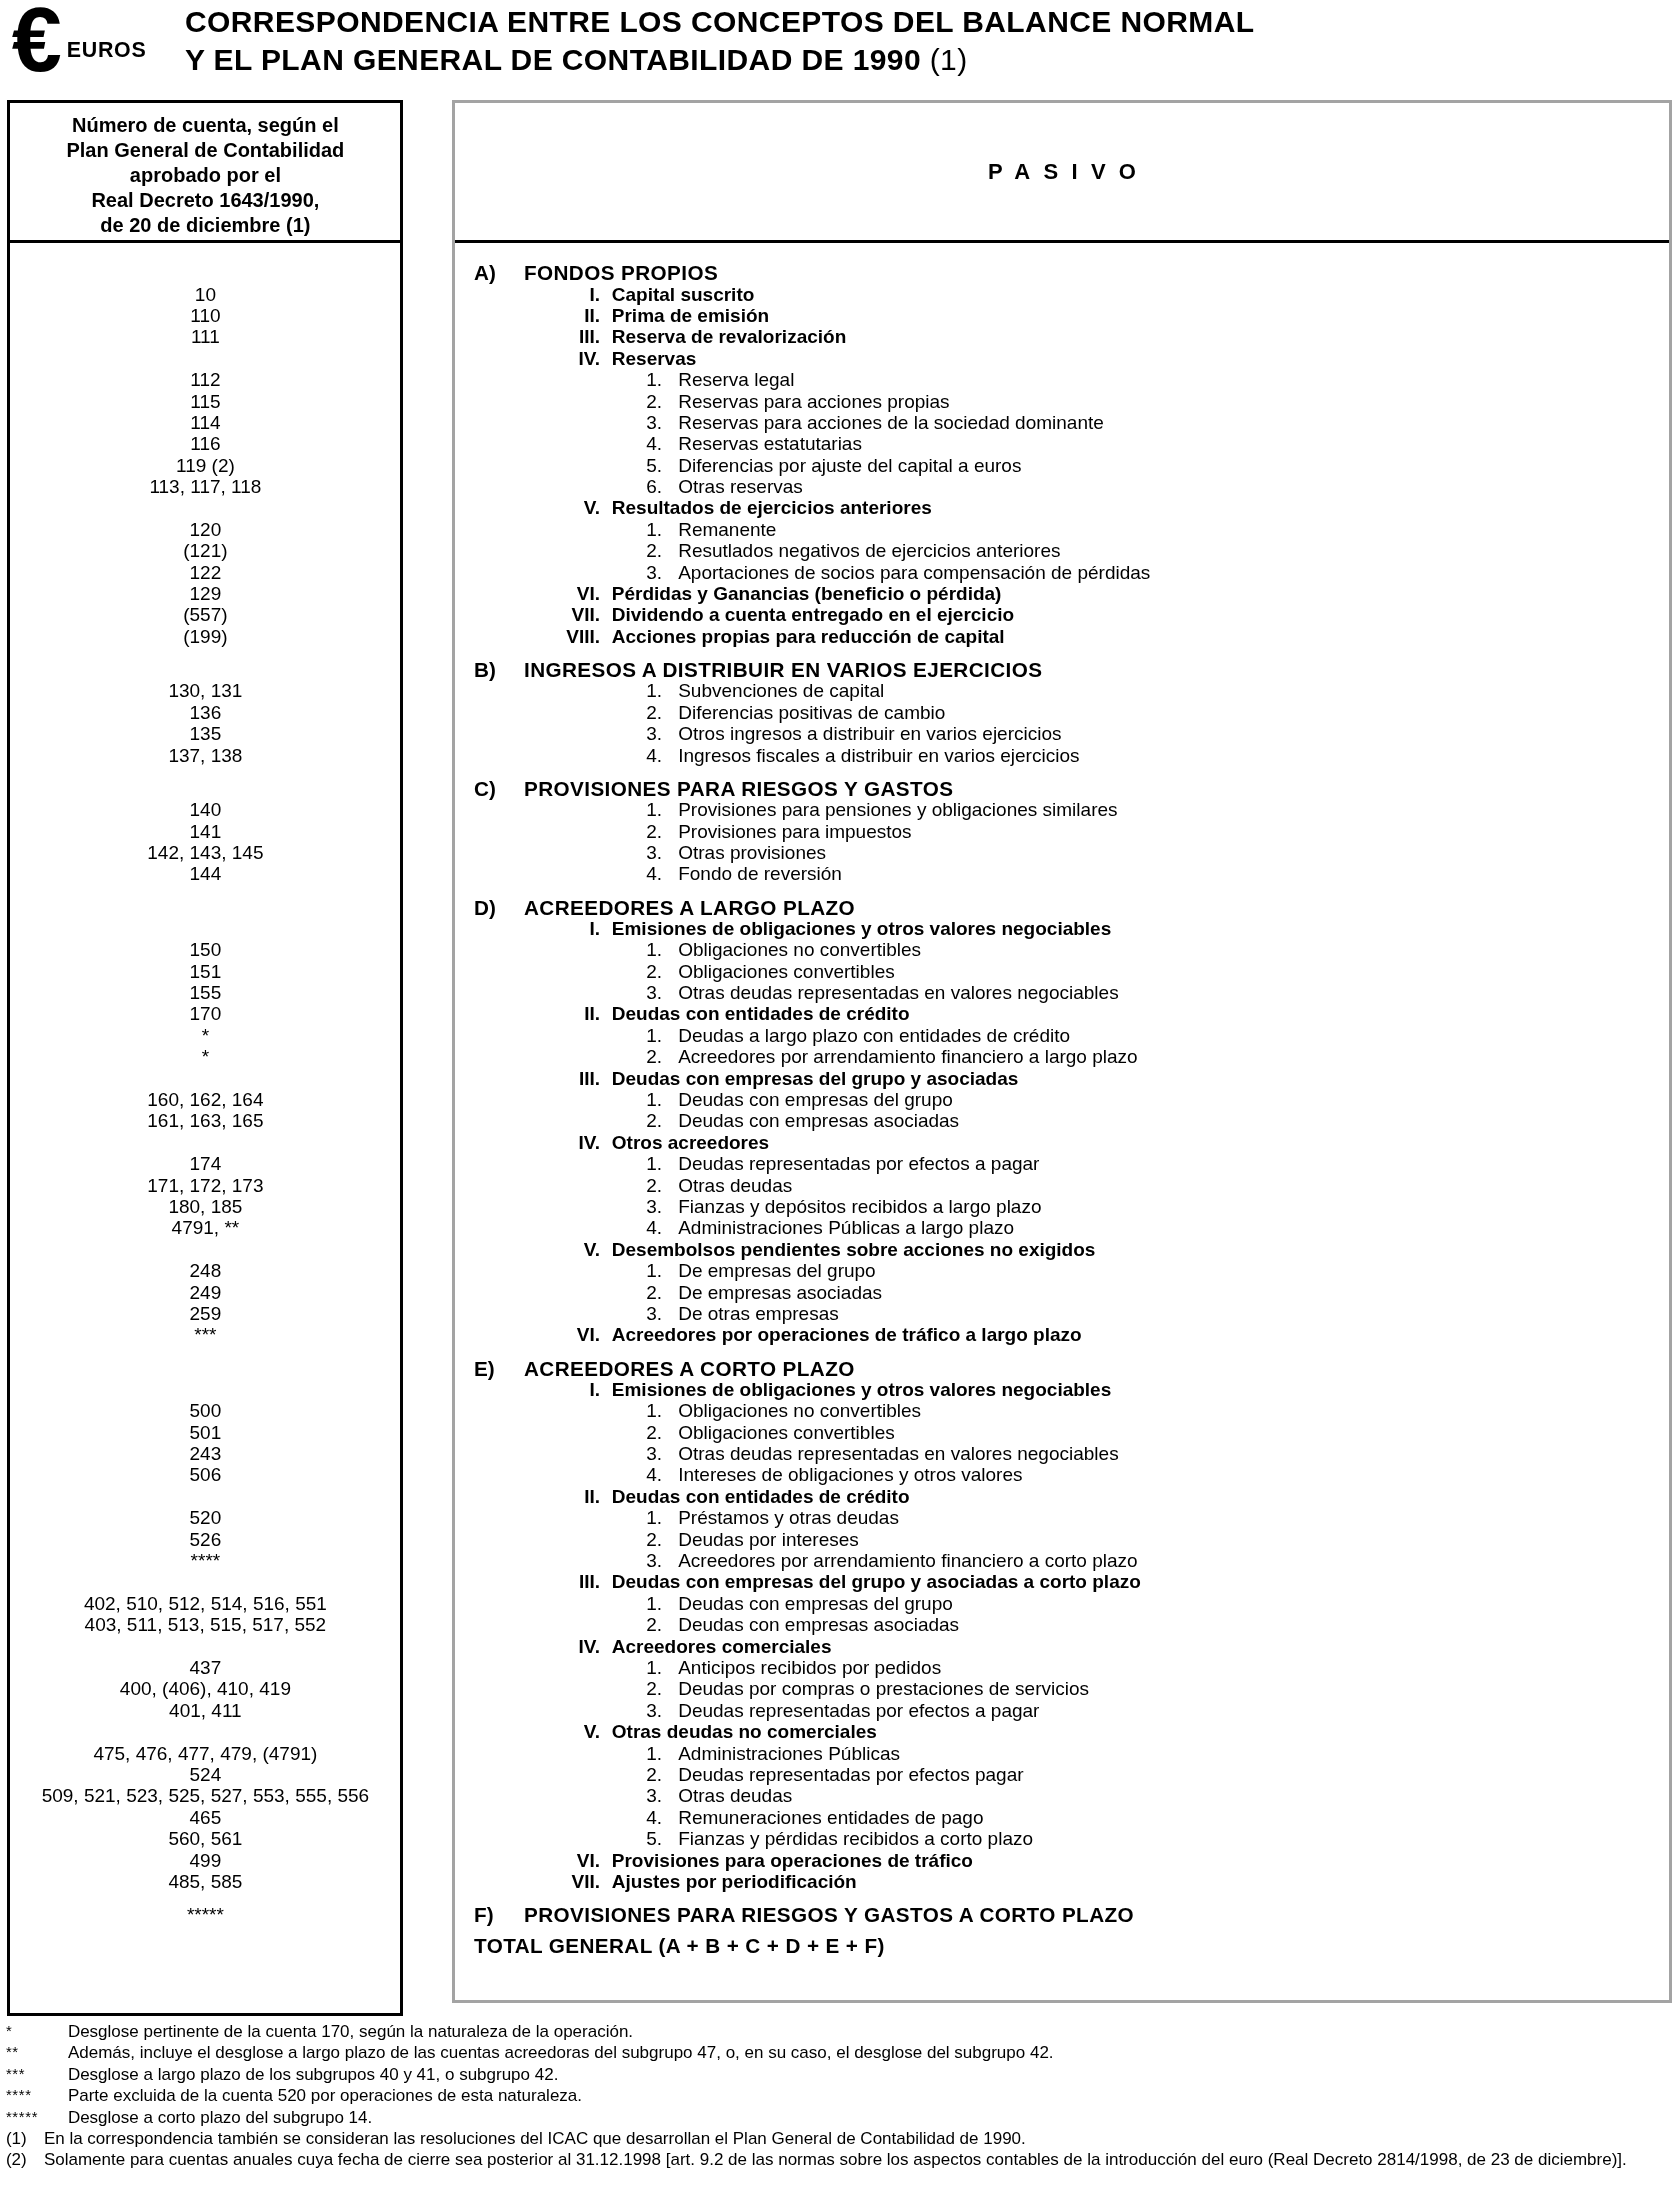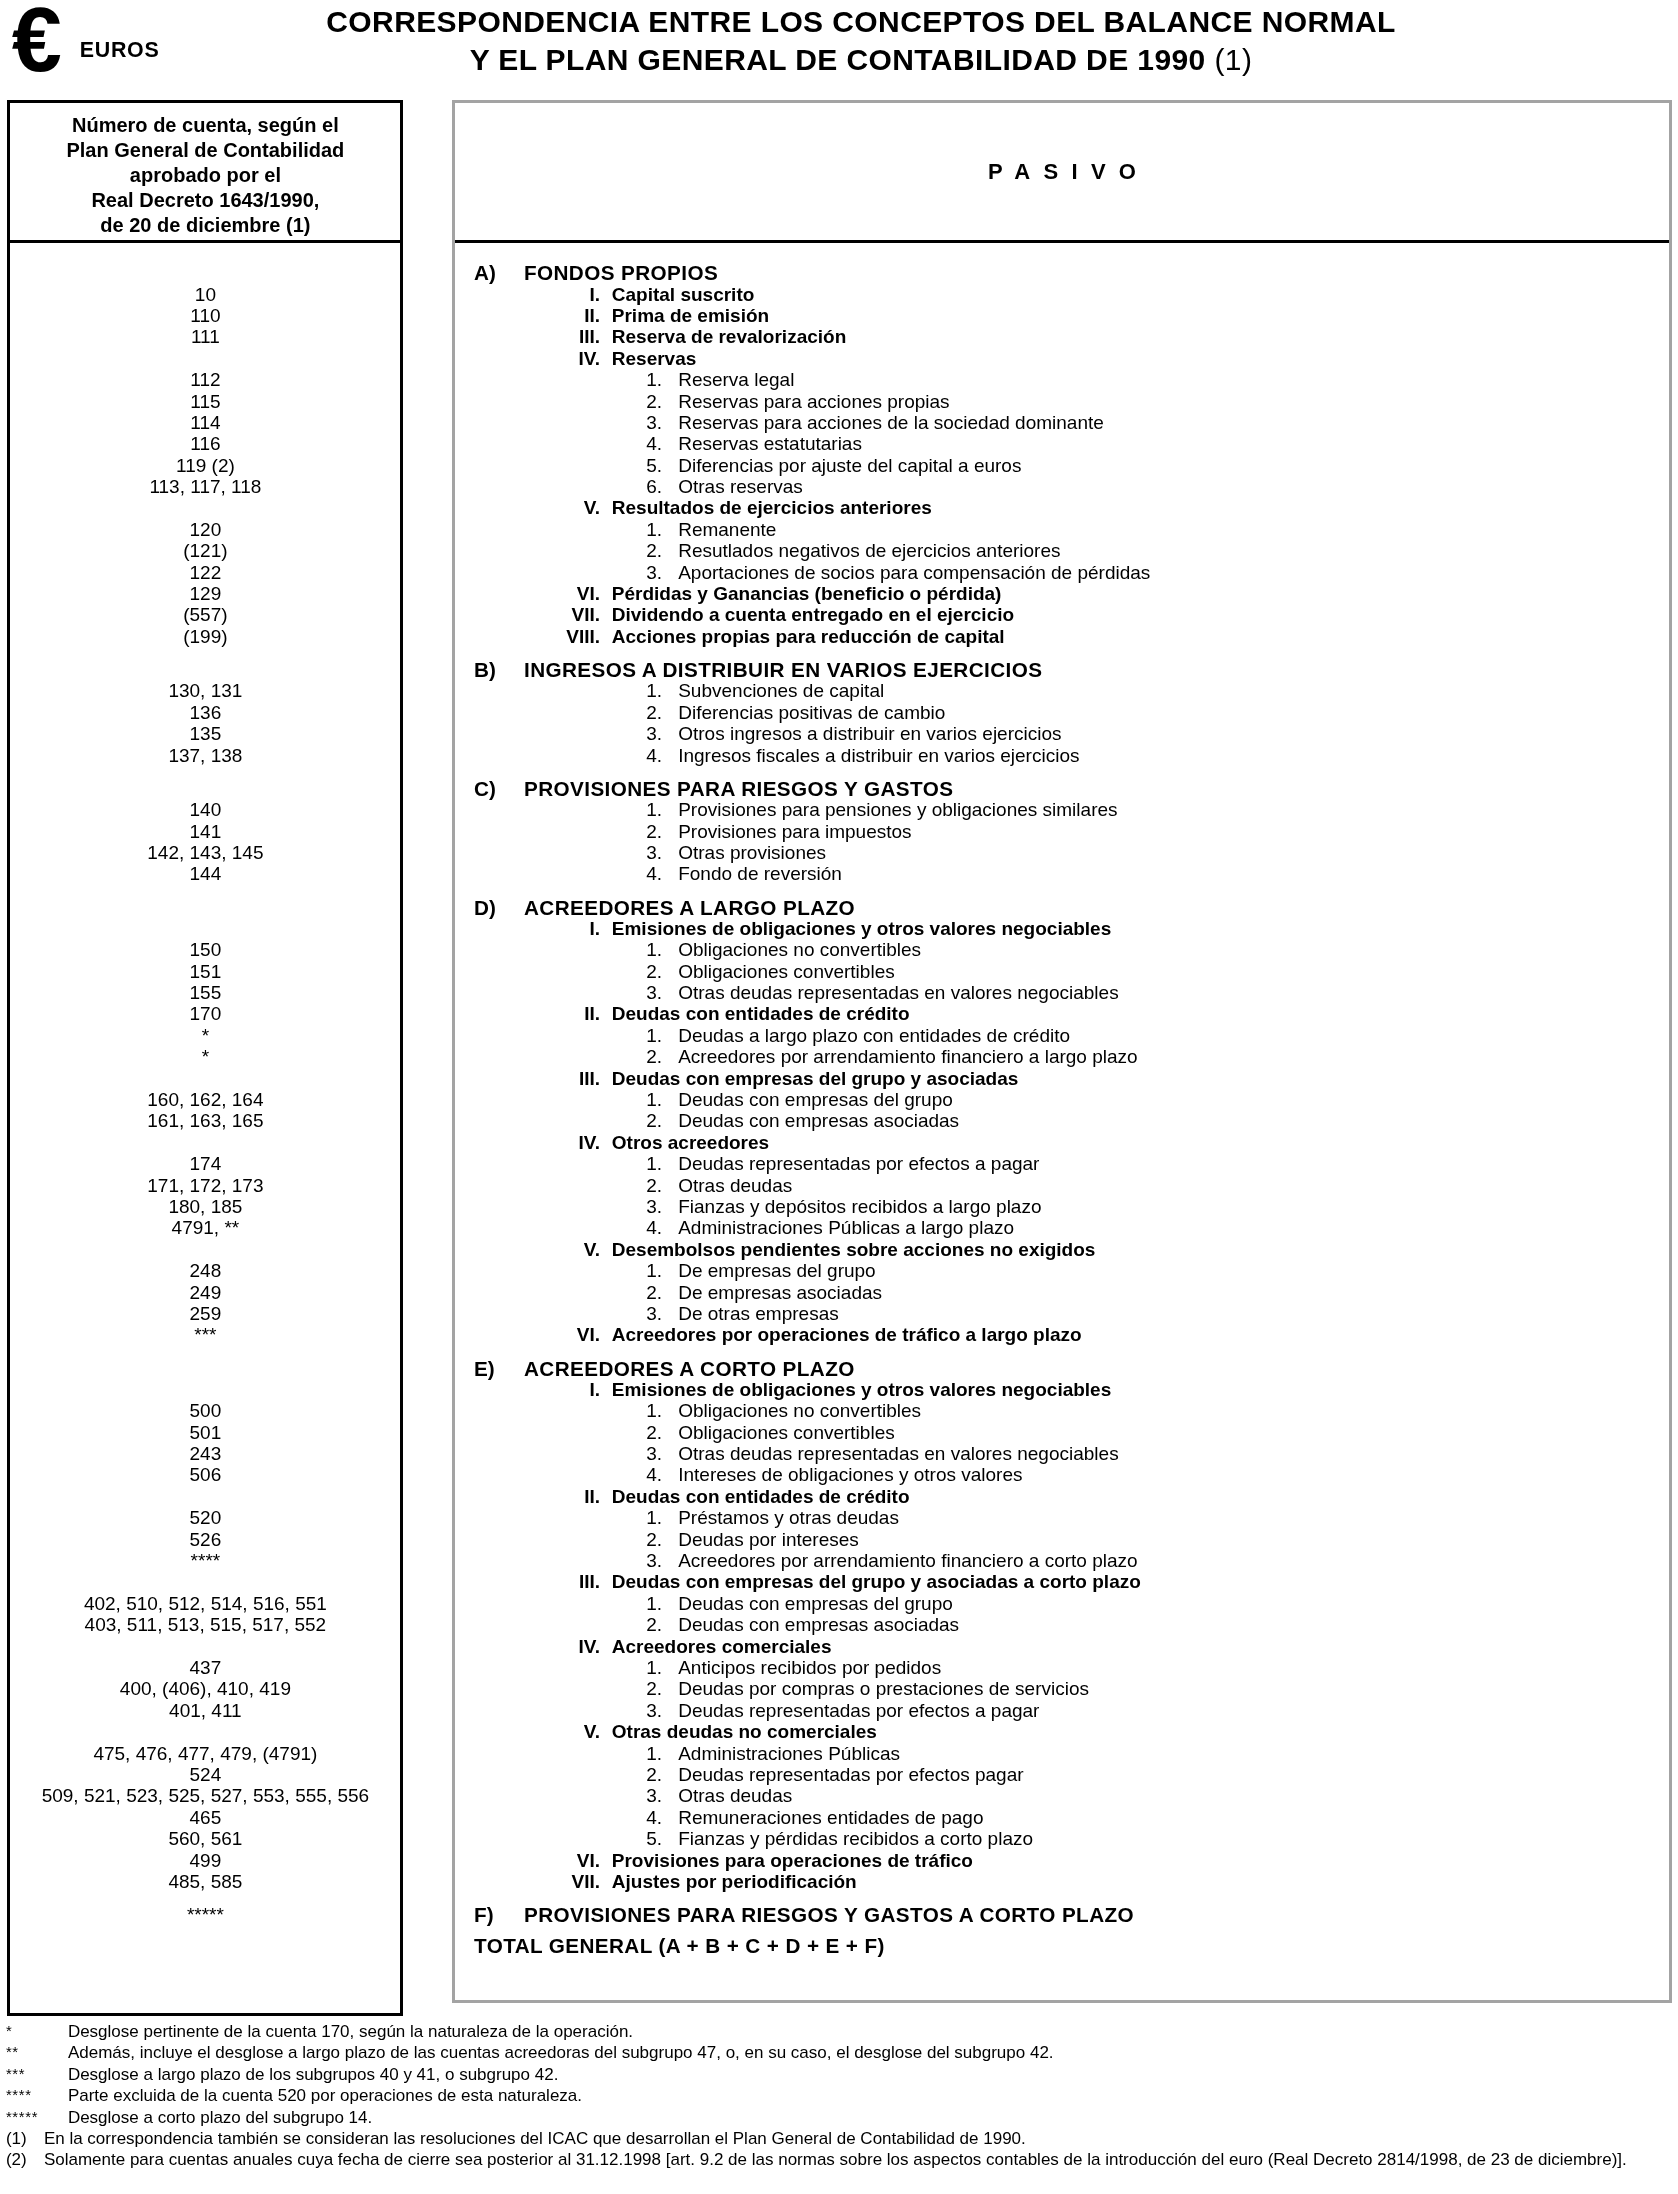--- a/index.html
+++ b/index.html
@@ -3,23 +3,23 @@
 <meta charset="utf-8">
 <style>
   html,body{margin:0;padding:0;}
   body{
     width:1679px;height:2194px;background:#ffffff;color:#000;
     font-family:"Liberation Sans", sans-serif;position:relative;overflow:hidden;
   }
   
   .logo{position:absolute;left:11.8px;top:0px;display:flex;align-items:flex-start;}
   .euro-glyph{font-size:90px;font-weight:bold;line-height:81px;}
-  .euro-text{font-size:21.4px;font-weight:bold;margin-left:18px;margin-top:38px;letter-spacing:0.7px;}
+  .euro-text{font-size:21.4px;font-weight:bold;margin-left:5px;margin-top:38px;letter-spacing:0.7px;}
   .title{
-    position:absolute;left:185px;top:3px;width:1352px;text-align:center;
+    position:absolute;left:185px;top:3px;width:1352px;
     font-weight:bold;font-size:30px;line-height:38px;letter-spacing:0.4px;
   }
   .title .note{font-weight:normal;}
   
   .left-box{
     position:absolute;left:7.4px;top:100px;width:396px;height:1916px;
     border:3px solid #000;box-sizing:border-box;overflow:hidden;
   }
   .right-box{
     position:absolute;left:452px;top:100px;width:1220px;height:1903px;

